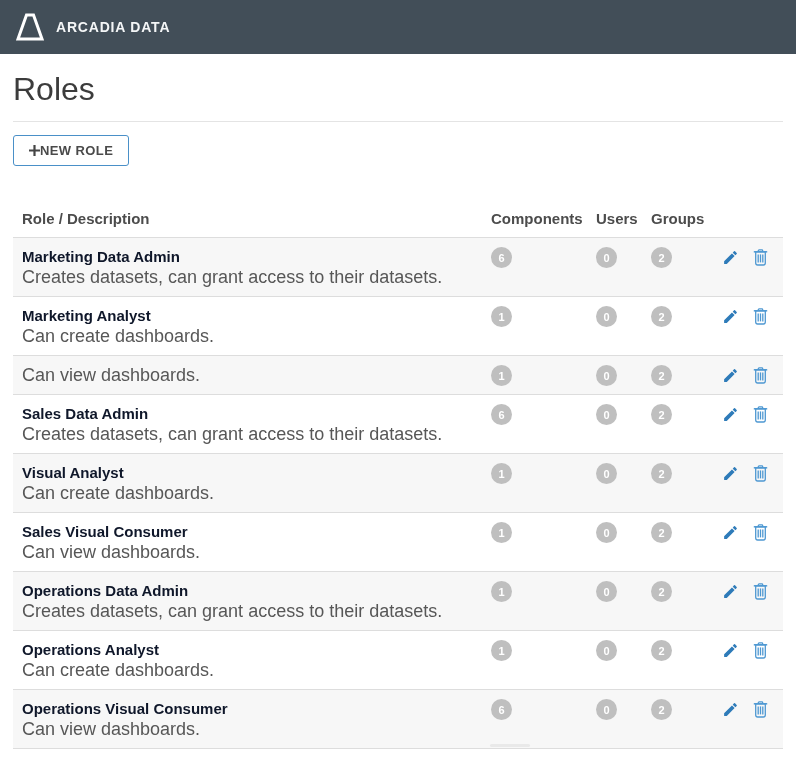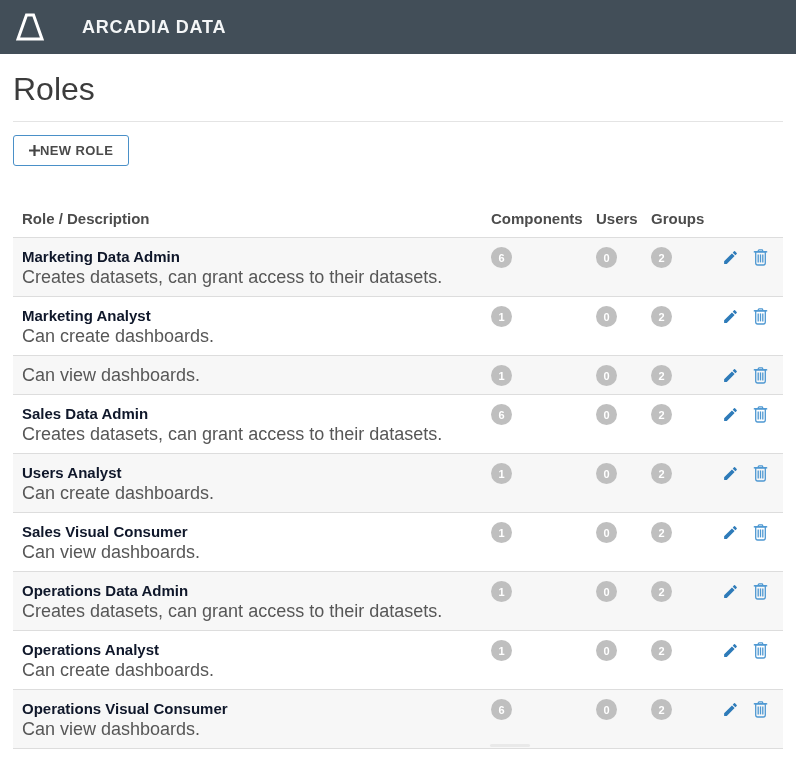--- a/index.html
+++ b/index.html
@@ -15,24 +15,23 @@
   .topbar {
     height: 54px;
     background: #424e58;
     display: flex;
     align-items: center;
     padding-left: 14px;
   }
   .logo { display: flex; align-items: center; margin-right: 10px; }
   .brand {
     color: #f4f6f7;
-    font-size: 18px;
+    font-size: 14px;
     font-weight: 700;
     letter-spacing: 0.8px;
-    margin-left: 26px;
   }
 
   
   .content { padding: 0 13px; }
 
   .page-title {
     font-size: 32px;
     font-weight: 400;
     color: #3c3c3c;
     margin: 18px 0 14px;
@@ -297,21 +296,21 @@
             <line x1="5.2" y1="5.4" x2="5.2" y2="13.4"></line>
             <line x1="7.5" y1="5.4" x2="7.5" y2="13.4"></line>
             <line x1="9.8" y1="5.4" x2="9.8" y2="13.4"></line>
           </svg>
         </span>
       </span>
     </div>
   </div>
         <div class="trow row-odd">
     <div class="cell-role">
-      <div class="role-name">Users Analyst</div>
+      <div class="role-name">Visual Analyst</div>
       <div class="role-desc">Can create dashboards.</div>
     </div>
     <div class="cell-components">
       <span class="badge">1</span>
     </div>
     <div class="cell-users">
       <span class="badge">0</span>
     </div>
     <div class="cell-groups">
       <span class="badge">2</span>

